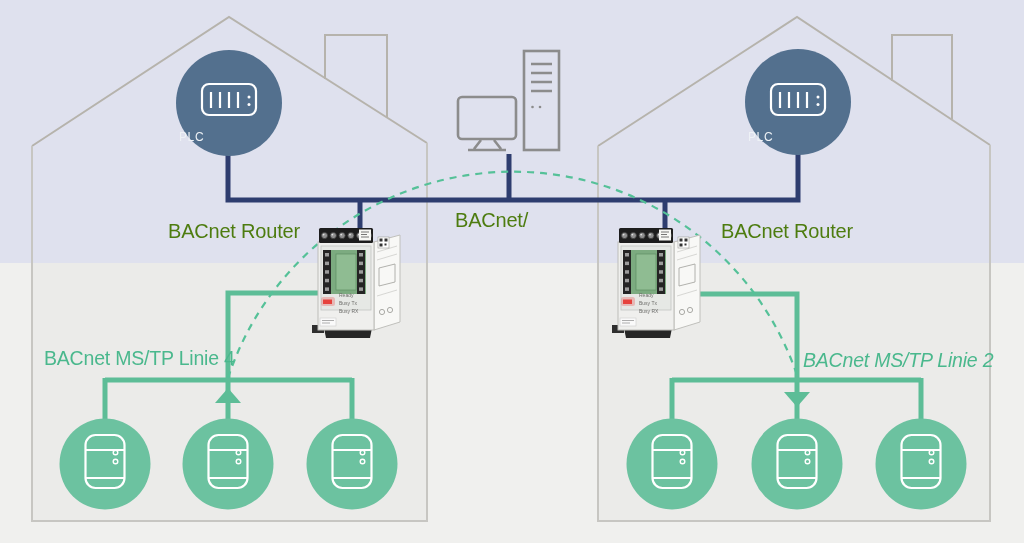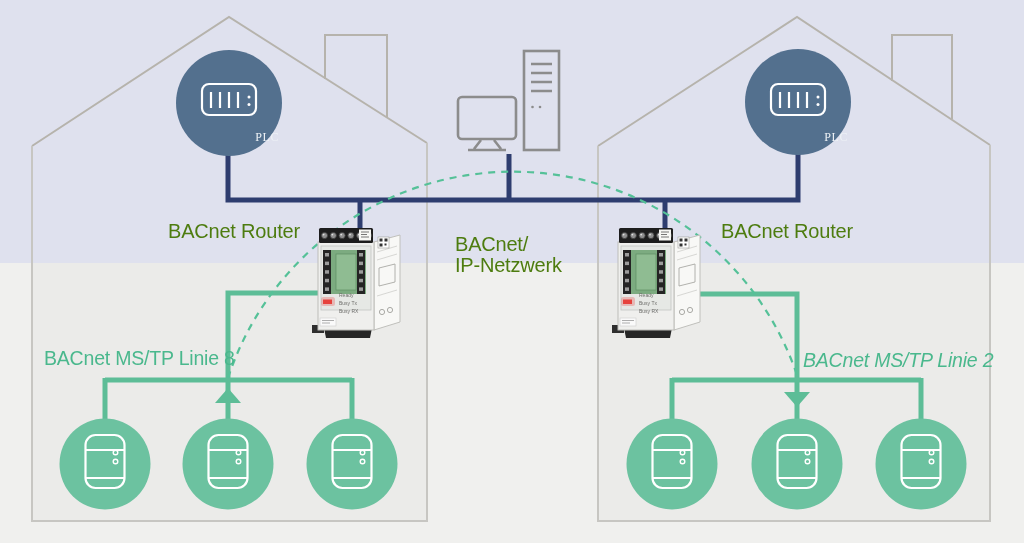--- a/index.html
+++ b/index.html
@@ -14,22 +14,22 @@
   .label{
     position:absolute;
     color:#4d7c0f;
     font-size:20px;
     line-height:21px;
     letter-spacing:-0.2px;
     white-space:nowrap;
   }
   .label.green{color:#4ab88d;font-size:19.5px;}
   .plc-text{
-    position:absolute;top:130px;width:100px;text-align:right;
-    font-family:Liberation Serif, serif;
+    position:absolute;top:130px;width:100px;text-align:left;
+    font-family:Liberation Sans, sans-serif;
     font-size:12px;color:#eef2f6;letter-spacing:0.6px;
   }
   .plc-text.left{left:179px;}
   .plc-text.right{left:748px;}
 </style>
 </head>
 <body>
 
 <div class="band-top"></div>
 <div class="band-bottom"></div>
@@ -284,19 +284,18 @@
     <path d="M49 6 H57 M49 8.5 H55 M49 11 H57" stroke="#555555" stroke-width="0.8"></path>
   </g>
 </svg>
 
 <div class="plc-text left">PLC</div>
 <div class="plc-text right">PLC</div>
 
 <div class="label" style="left:168px;top:221px;">BACnet Router</div>
 <div class="label" style="left:721px;top:221px;">BACnet Router</div>
 
-<div class="label" style="left:455px;top:210px;margin-top:24px;">
+<div class="label" style="left:455px;top:210px;">
   <div>BACnet/</div>
-  <div>IP-Netzwerk</div>
 </div>
 
-<div class="label green" style="left:44px;top:348px;">BACnet MS/TP Linie 8</div>
+<div class="label green" style="left:44px;top:348px;">BACnet MS/TP Linie 4</div>
 <div class="label green" style="left:803px;top:350px;font-style:italic;">BACnet MS/TP Linie 2</div>
 
 </body></html>

